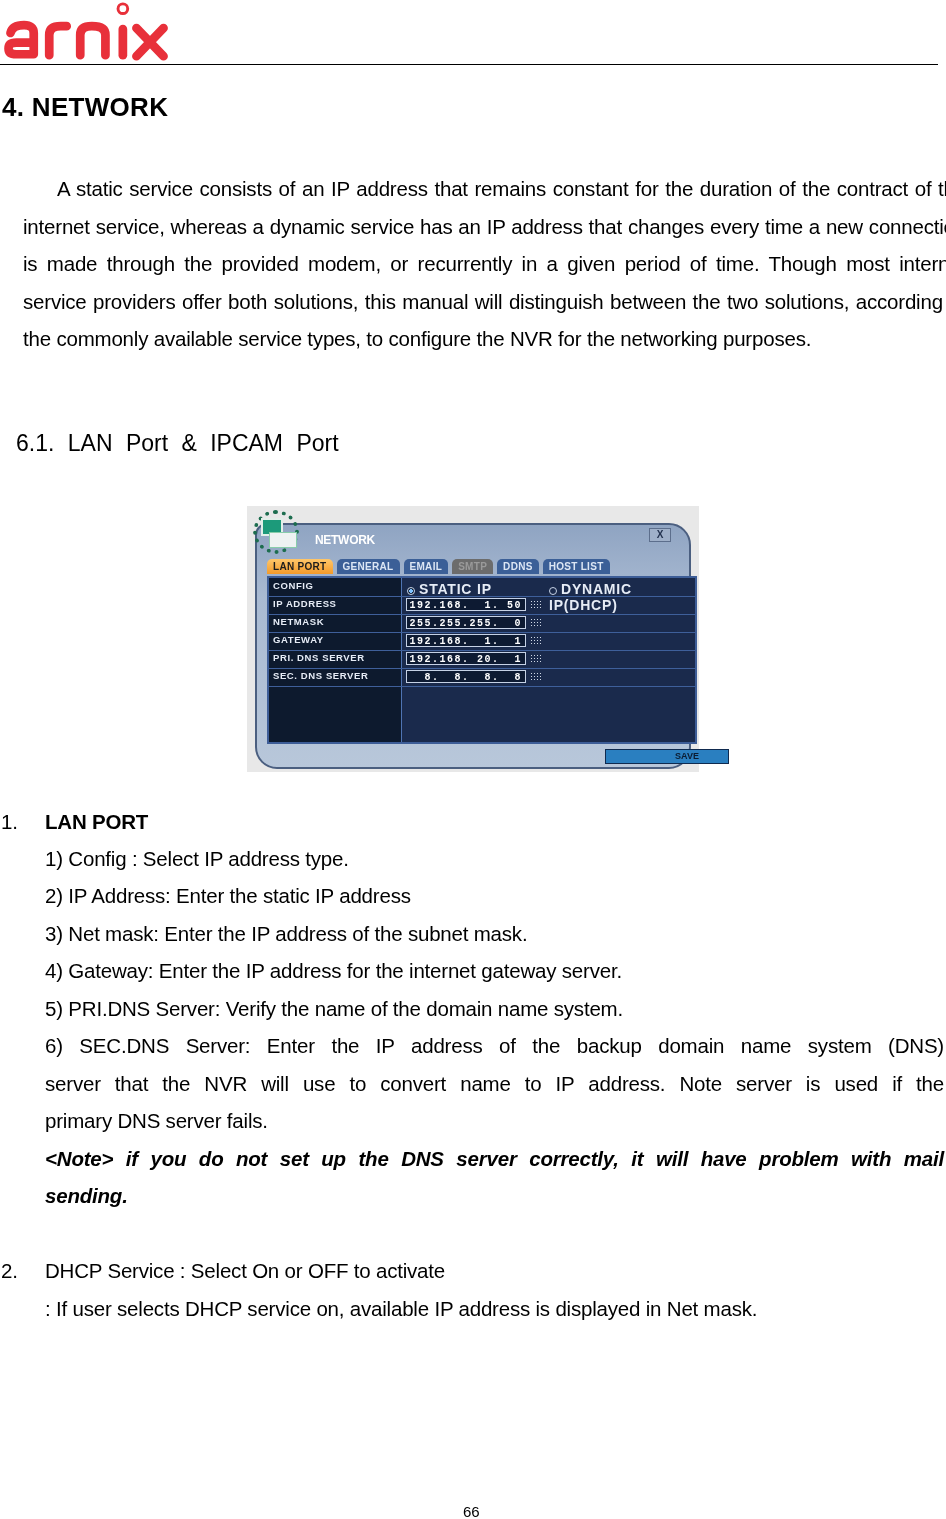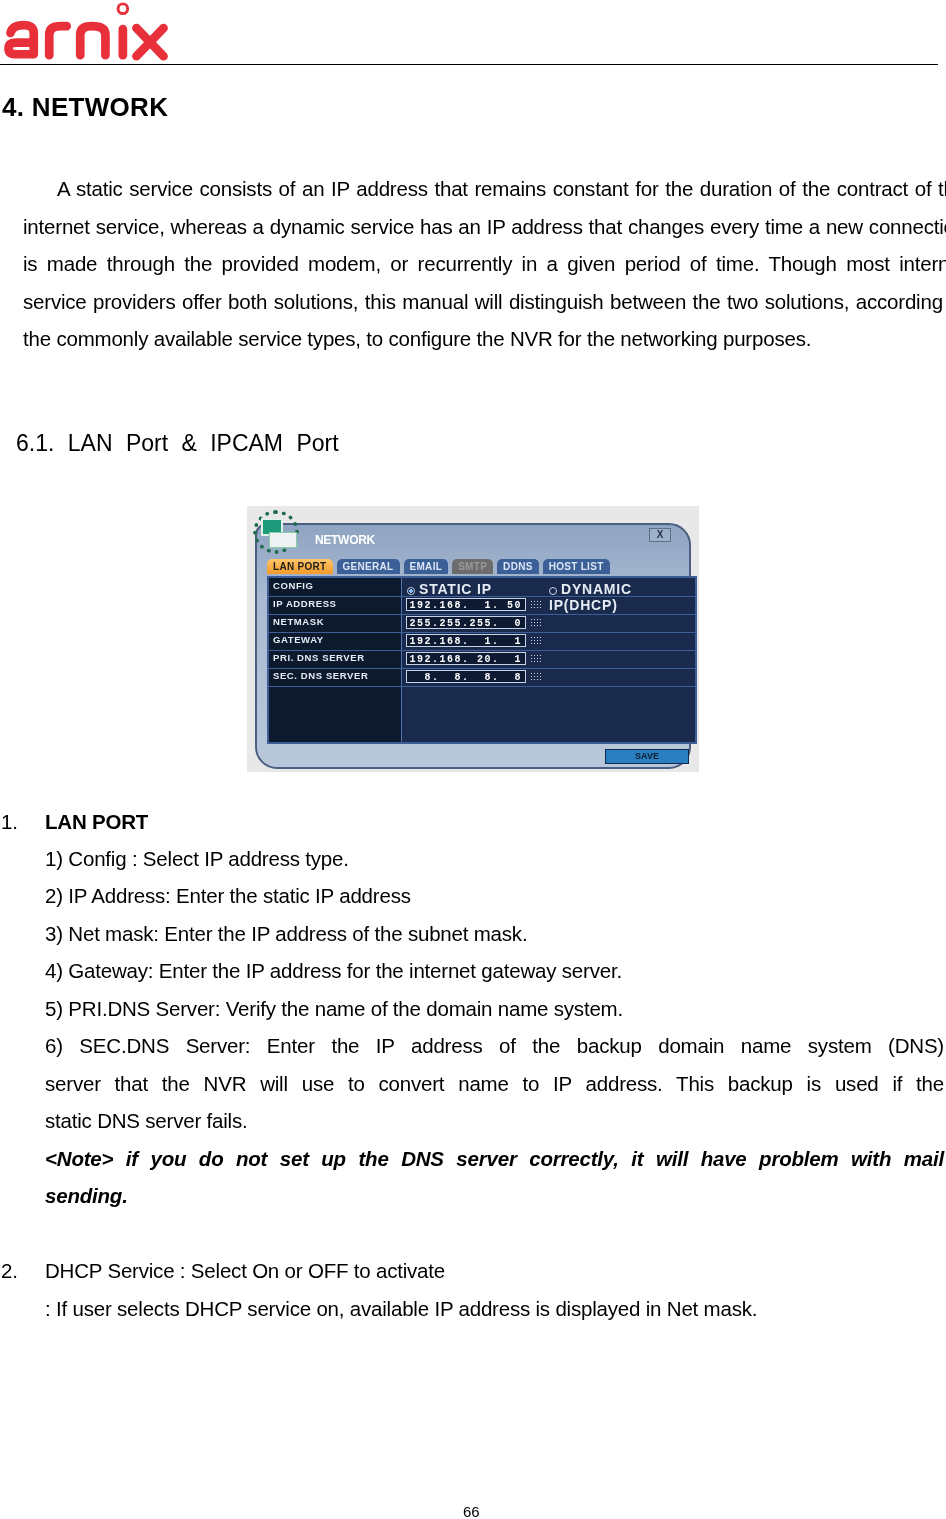--- a/index.html
+++ b/index.html
@@ -31,21 +31,21 @@
   .row { position: absolute; left: 0; width: 100%; height: 18px; border-bottom: 1px solid #3e5f9a; }
   .row-label { position: absolute; left: 4px; top: 2px; font-size: 9.5px; font-weight: bold; color: #e6ecf6; letter-spacing: 0.6px; }
   .ip-box { position: absolute; left: 137px; top: 2px; width: 120px; height: 13px; border: 1px solid #c6d2e6; background: #0d1a32;
             color: #fff; font-size: 10px; font-weight: bold; line-height: 13px; letter-spacing: 1.5px; text-align: right; padding-right: 3px; box-sizing: border-box; white-space: pre; font-family: "Liberation Mono", monospace; }
   .kbd { position: absolute; left: 261px; top: 4px; width: 12px; height: 9px;
          background-image: radial-gradient(#cfd8e6 40%, transparent 45%); background-size: 3px 3px; }
   .radio { position: absolute; top: 3px; font-size: 14px; font-weight: bold; color: #e6ecf6; letter-spacing: 0.8px; }
   .radio .dot { display: inline-block; width: 8px; height: 8px; border-radius: 50%; border: 1px solid #c6d2e6; vertical-align: -1px; margin-right: 4px; box-sizing: border-box; }
   .radio .dot.on { background: radial-gradient(#7fc3ff 40%, #0d1a32 45%); }
   .save-btn { position: absolute; left: 348px; top: 224px; width: 82px; height: 13px; background: #2a7fc0; border: 1px solid #0f2a4f;
-              font-size: 9px; font-weight: bold; color: #0b1d33; text-align: center; line-height: 13px; }
+              font-size: 9px; font-weight: bold; color: #0b1d33; text-align: center; line-height: 13px; padding-left: 40px; }
   .net-icon { position: absolute; left: 6px; top: 4px; width: 46px; height: 44px; border-radius: 50%; border: 4px dotted #1d6d4f; box-sizing: border-box; }
   .net-icon .mon { position: absolute; left: 4px; top: 4px; width: 18px; height: 14px; background: #1c9a7a; border: 2px solid #e2efe9; }
   .net-icon .box { position: absolute; left: 12px; top: 18px; width: 26px; height: 14px; background: #eef2f2; border: 1px solid #8ca; }
 
   
   .t { position: absolute; font-size: 20.5px; white-space: nowrap; letter-spacing: -0.2px; }
   .justify { white-space: normal; text-align: justify; text-align-last: justify; }
   .note { font-weight: bold; font-style: italic; }
   .page-num { position: absolute; left: 463px; top: 1503px; font-size: 15px; }
 </style>
@@ -122,22 +122,22 @@
 </div>
 
 <div class="t" style="left:1px; top:810px">1.</div>
 <div class="t" style="left:45px; top:810px; font-weight:bold">LAN PORT</div>
 <div class="t" style="left:45px; top:847px">1) Config : Select IP address type.</div>
 <div class="t" style="left:45px; top:884px">2) IP Address: Enter the static IP address</div>
 <div class="t" style="left:45px; top:922px">3) Net mask: Enter the IP address of the subnet mask.</div>
 <div class="t" style="left:45px; top:959px">4) Gateway: Enter the IP address for the internet gateway server.</div>
 <div class="t" style="left:45px; top:997px">5) PRI.DNS Server: Verify the name of the domain name system.</div>
 <div class="t justify" style="left:45px; top:1034px; width:899px">6) SEC.DNS Server: Enter the IP address of the backup domain name system (DNS)</div>
-<div class="t justify" style="left:45px; top:1072px; width:899px">server that the NVR will use to convert name to IP address. This backup is used if the</div>
-<div class="t" style="left:45px; top:1109px">static DNS server fails.</div>
+<div class="t justify" style="left:45px; top:1072px; width:899px">server that the NVR will use to convert name to IP address. Note server is used if the</div>
+<div class="t" style="left:45px; top:1109px">primary DNS server fails.</div>
 <div class="t justify note" style="left:45px; top:1147px; width:899px">&lt;Note&gt; if you do not set up the DNS server correctly, it will have problem with mail</div>
 <div class="t note" style="left:45px; top:1184px">sending.</div>
 
 <div class="t" style="left:1px; top:1259px">2.</div>
 <div class="t" style="left:45px; top:1259px">DHCP Service : Select On or OFF to activate</div>
 <div class="t" style="left:45px; top:1297px">: If user selects DHCP service on, available IP address is displayed in Net mask.</div>
 
 <div class="page-num">66</div>
 
 </body></html>

